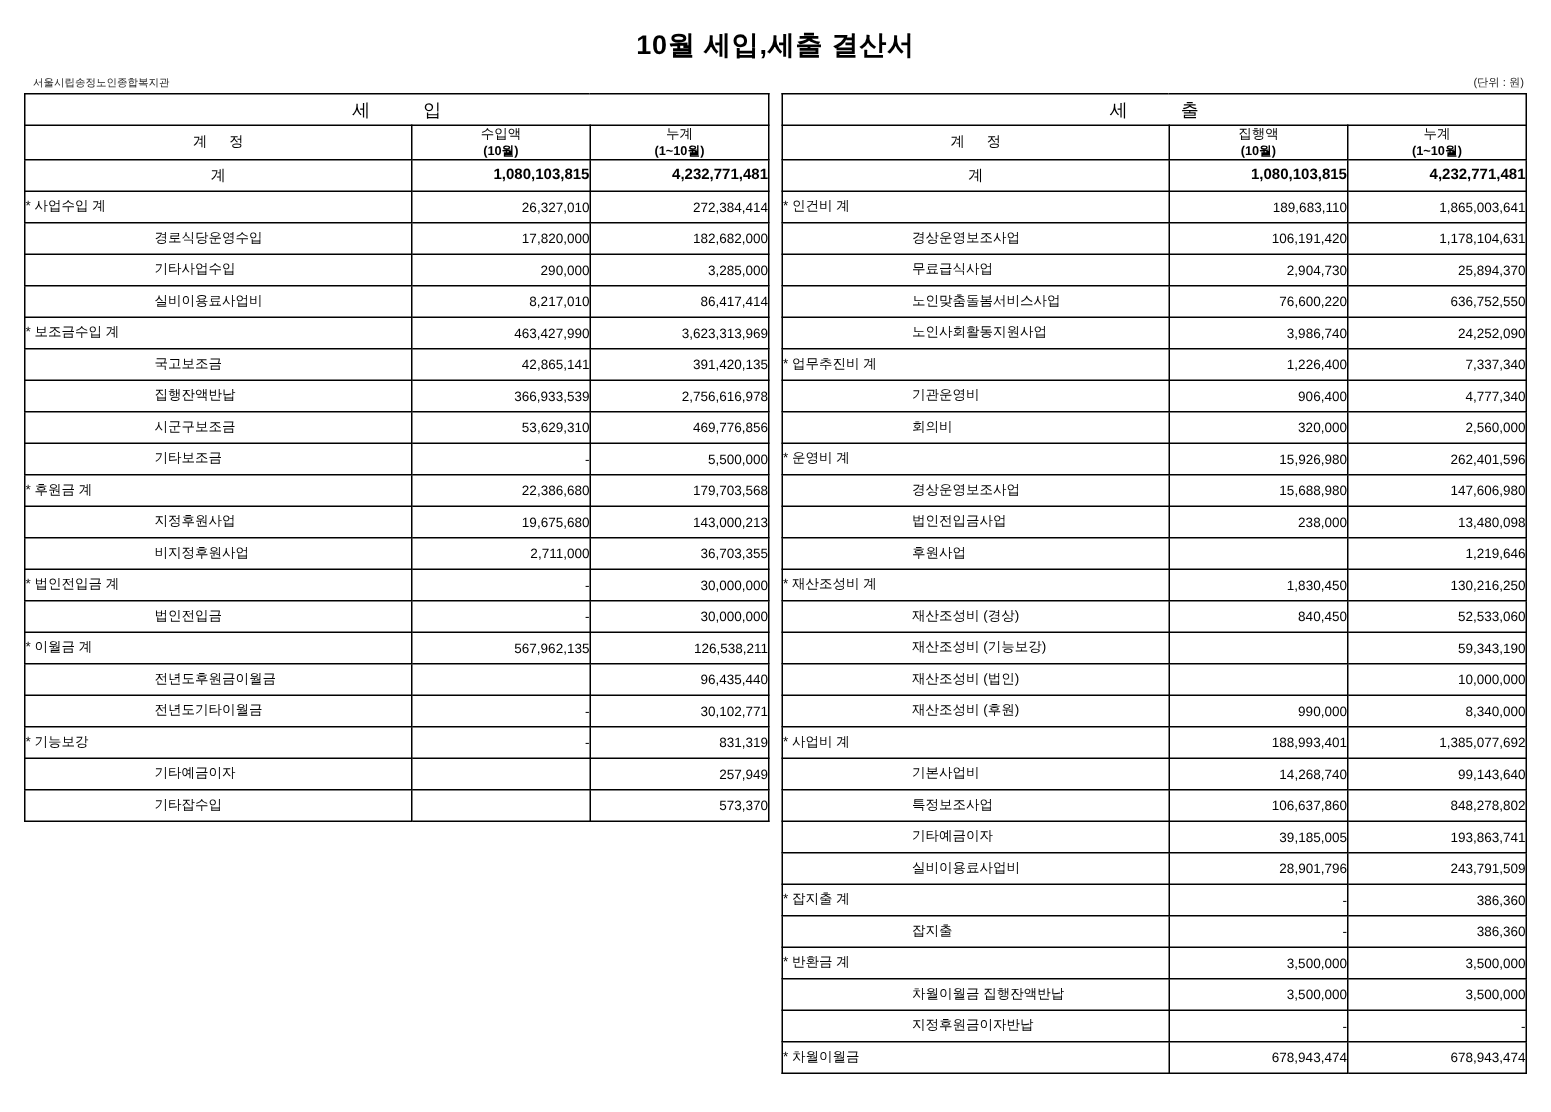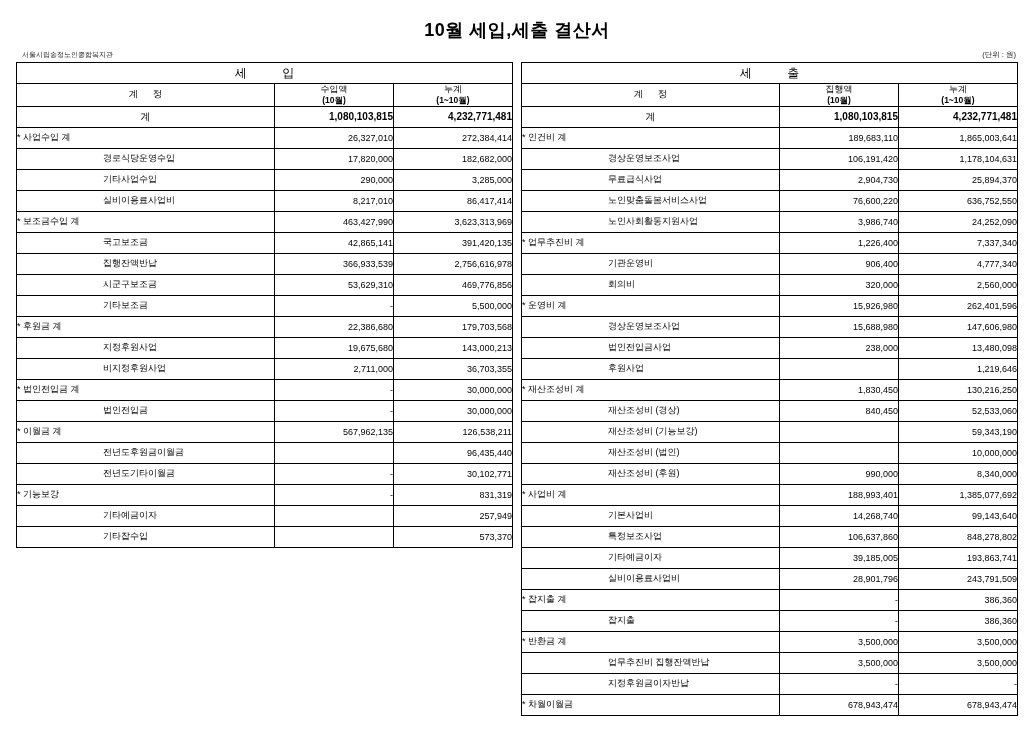--- a/index.html
+++ b/index.html
@@ -467,21 +467,21 @@
             <td class="num">-</td>
             <td class="num">386,360</td>
           </tr>
           <tr>
             <td class="cat">* 반환금 계</td>
             <td class="num">3,500,000</td>
             <td class="num">3,500,000</td>
           </tr>
           <tr>
             <td class="sub-item">
-              <div style="padding-left: 86px;">업무추진비 집행잔액반납</div>
+              <div style="padding-left: 86px;">차월이월금 집행잔액반납</div>
             </td>
             <td class="num">3,500,000</td>
             <td class="num">3,500,000</td>
           </tr>
           <tr>
             <td class="sub-item">
               <div style="padding-left: 86px;">지정후원금이자반납</div>
             </td>
             <td class="num">-</td>
             <td class="num">-</td>

